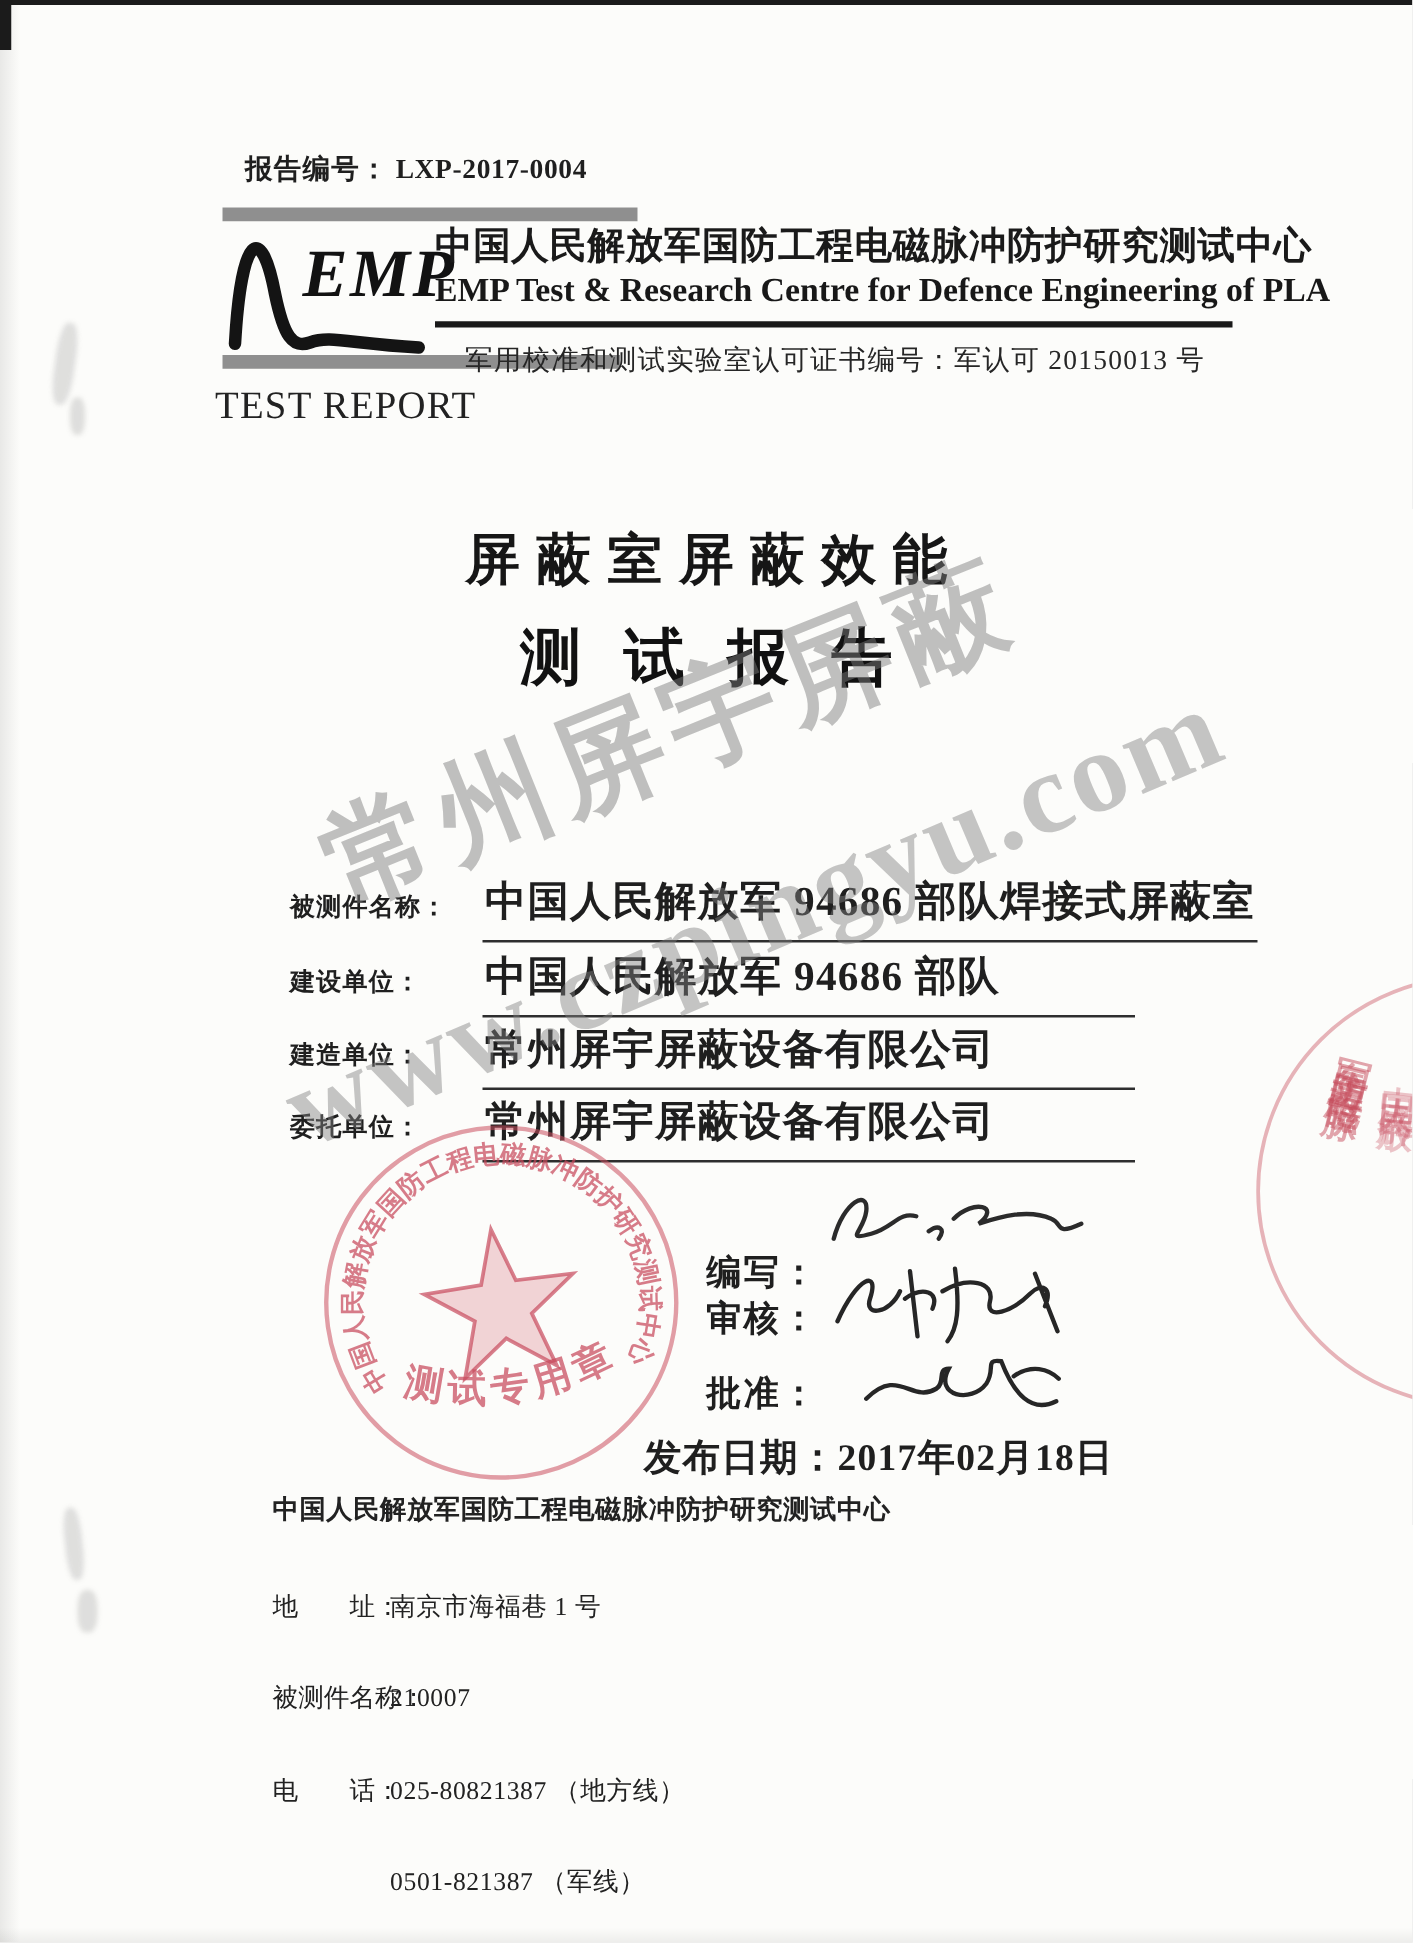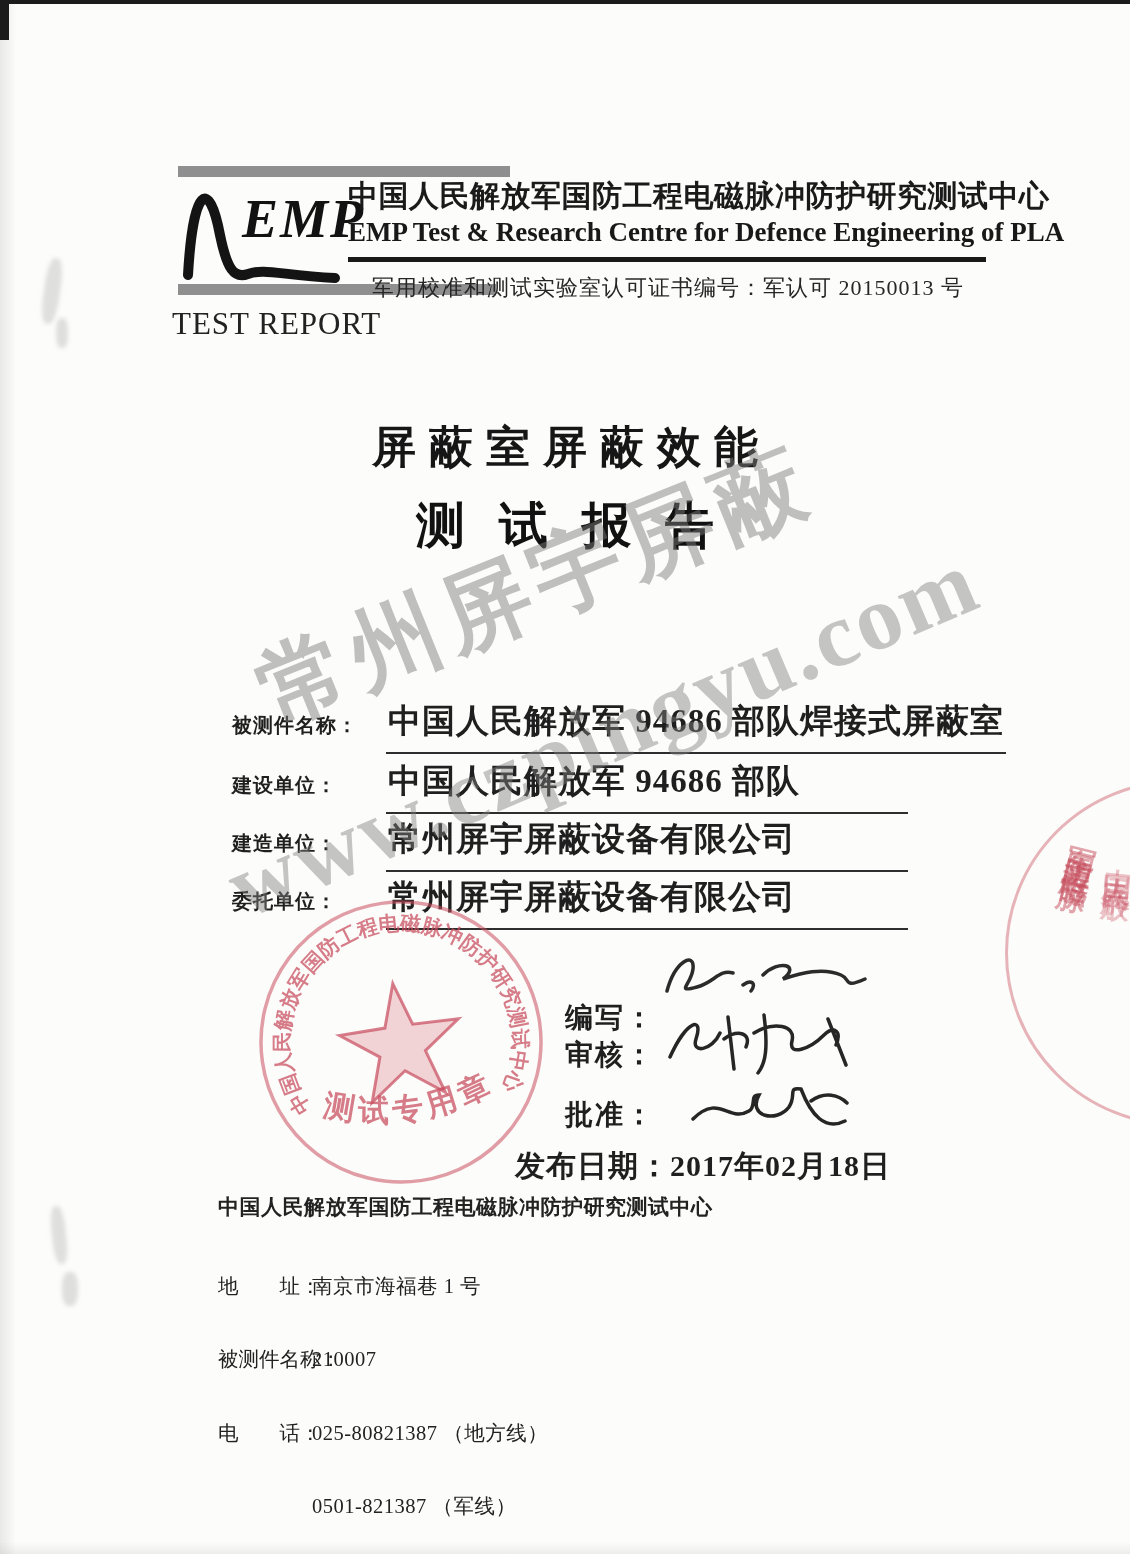--- a/index.html
+++ b/index.html
@@ -96,20 +96,24 @@
 
   <div class="edge-top"></div>
   <div class="edge-left-corner"></div>
   <div class="edge-left-band"></div>
   <div class="edge-bottom-band"></div>
   <div class="smudge s1"></div>
   <div class="smudge s2"></div>
   <div class="smudge s3"></div>
   <div class="smudge s4"></div>
 
+  <div class="report-no">
+    <span class="lbl">报告编号：</span>
+    <span class="num">LXP-2017-0004</span>
+  </div>
 
   <div class="logo">
     <div class="bar-top"></div>
     <div class="bar-bottom"></div>
     <svg width="170" height="112" viewBox="0 0 170 112">
       <path d="M8,102 C13,14 29,4 40,62 C47,96 54,106 68,101 C84,95 100,102 155,105" fill="none" stroke="#141414" stroke-width="10" stroke-linecap="round"></path>
     </svg>
     <span class="emp-text">EMP</span>
   </div>
 

